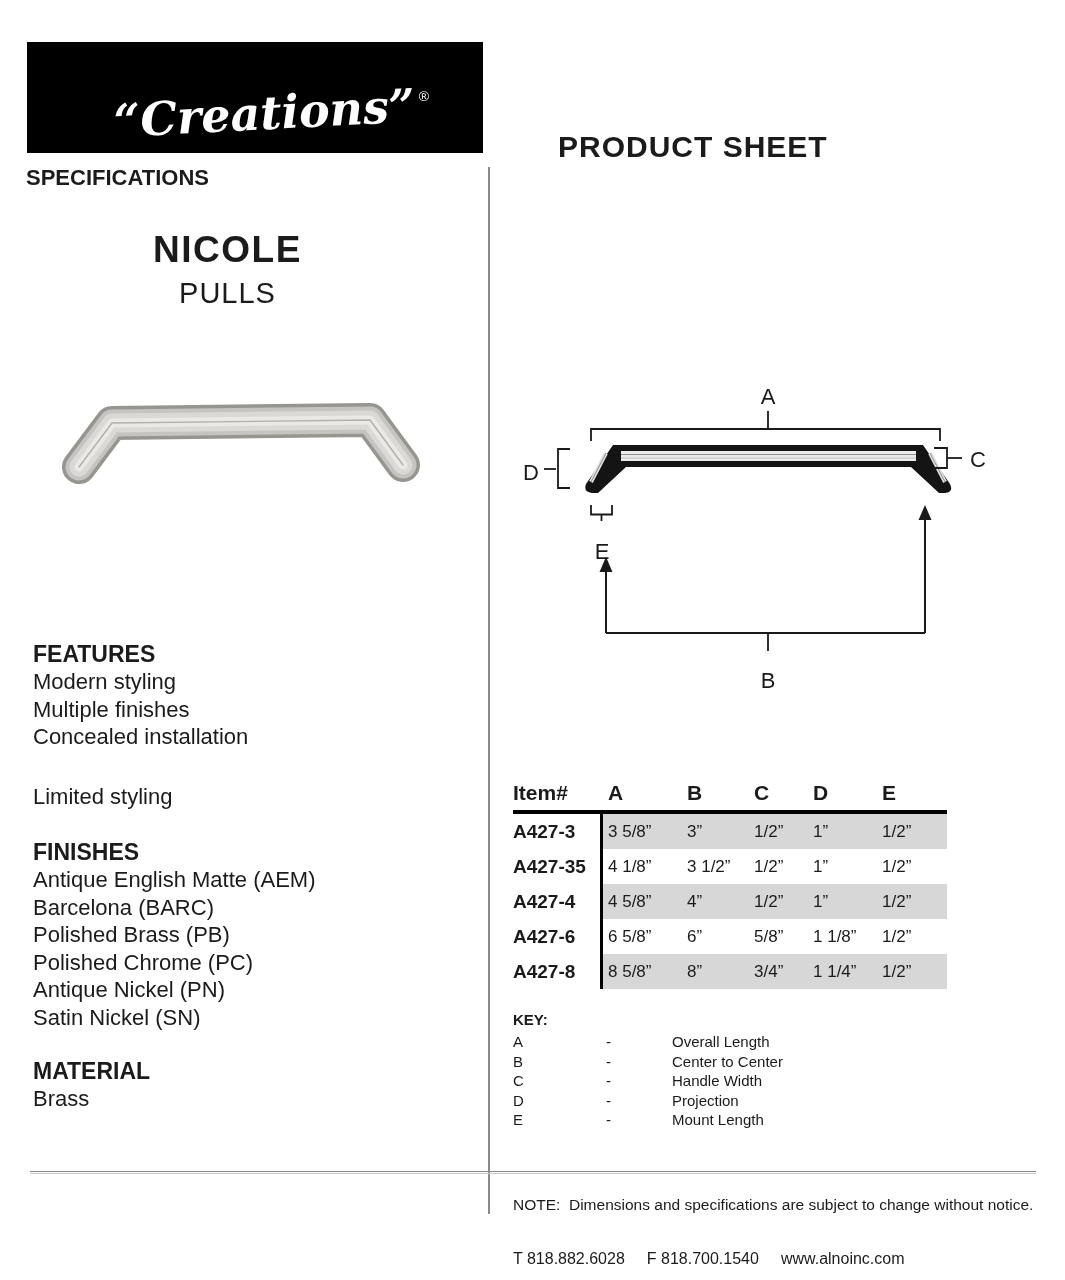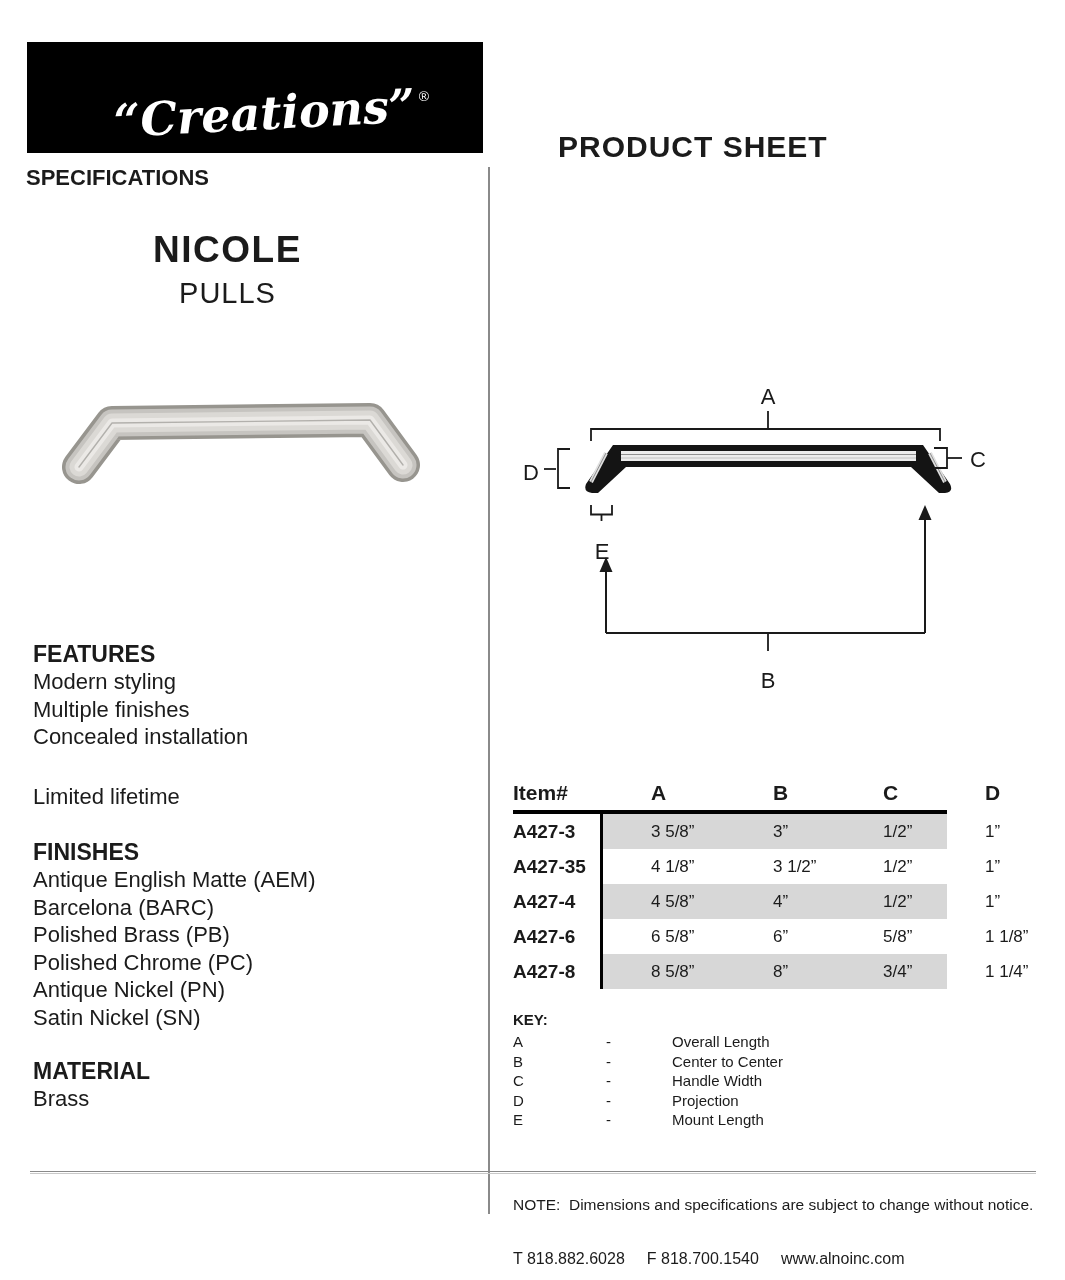--- a/index.html
+++ b/index.html
@@ -38,21 +38,21 @@
   .sec-finishes { margin-top:28px; }
   .sec-material { margin-top:26px; }
 
   
   .photo-svg { position:absolute; left:40px; top:393px; }
   .diagram-svg { position:absolute; left:500px; top:360px; }
   .diagram-svg text { font-family:"Liberation Sans", sans-serif; font-size:22px; fill:#1a1a1a; }
 
   
   .spec-table { position:absolute; left:513px; top:780px; width:434px; }
-  .trow { display:grid; grid-template-columns:95px 79px 67px 59px 69px 65px; position:relative; z-index:2;gap:43px; }
+  .trow { display:grid; grid-template-columns:95px 79px 67px 59px 69px 65px; position:relative; z-index:2; }
   .thead { height:30px; align-items:end; padding-bottom:3px; font-size:21px; font-weight:bold; }
   .thead > div { padding-bottom:2px; }
   .header-bar { position:absolute; left:0; top:30px; width:434px; height:4px; background:#000; z-index:3; }
   .tbody { position:absolute; left:0; top:34px; width:434px; }
   .drow { height:35px; align-items:center; }
   .item-cell { font-size:19px; font-weight:bold; }
   .val-cell { font-size:17px; }
   .shade-strip { position:absolute; left:88px; width:346px; height:35px; background:#d7d7d7; z-index:0; }
   .vline { position:absolute; left:87px; top:30px; width:2.5px; height:179px; background:#000; z-index:3; }
 
@@ -91,21 +91,21 @@
   </svg>
 
   <div class="left-sections">
     <div class="sec">
       <h3>FEATURES</h3>
       <div class="sec-item">Modern styling</div>
       <div class="sec-item">Multiple finishes</div>
       <div class="sec-item">Concealed installation</div>
     </div>
     <div class="sec sec-warranty">
-      <div class="sec-item">Limited lifetime</div>
+      <div class="sec-item">Limited styling</div>
     </div>
     <div class="sec sec-finishes">
       <h3>FINISHES</h3>
       <div class="sec-item">Antique English Matte (AEM)</div>
       <div class="sec-item">Barcelona (BARC)</div>
       <div class="sec-item">Polished Brass (PB)</div>
       <div class="sec-item">Polished Chrome (PC)</div>
       <div class="sec-item">Antique Nickel (PN)</div>
       <div class="sec-item">Satin Nickel (SN)</div>
     </div>

